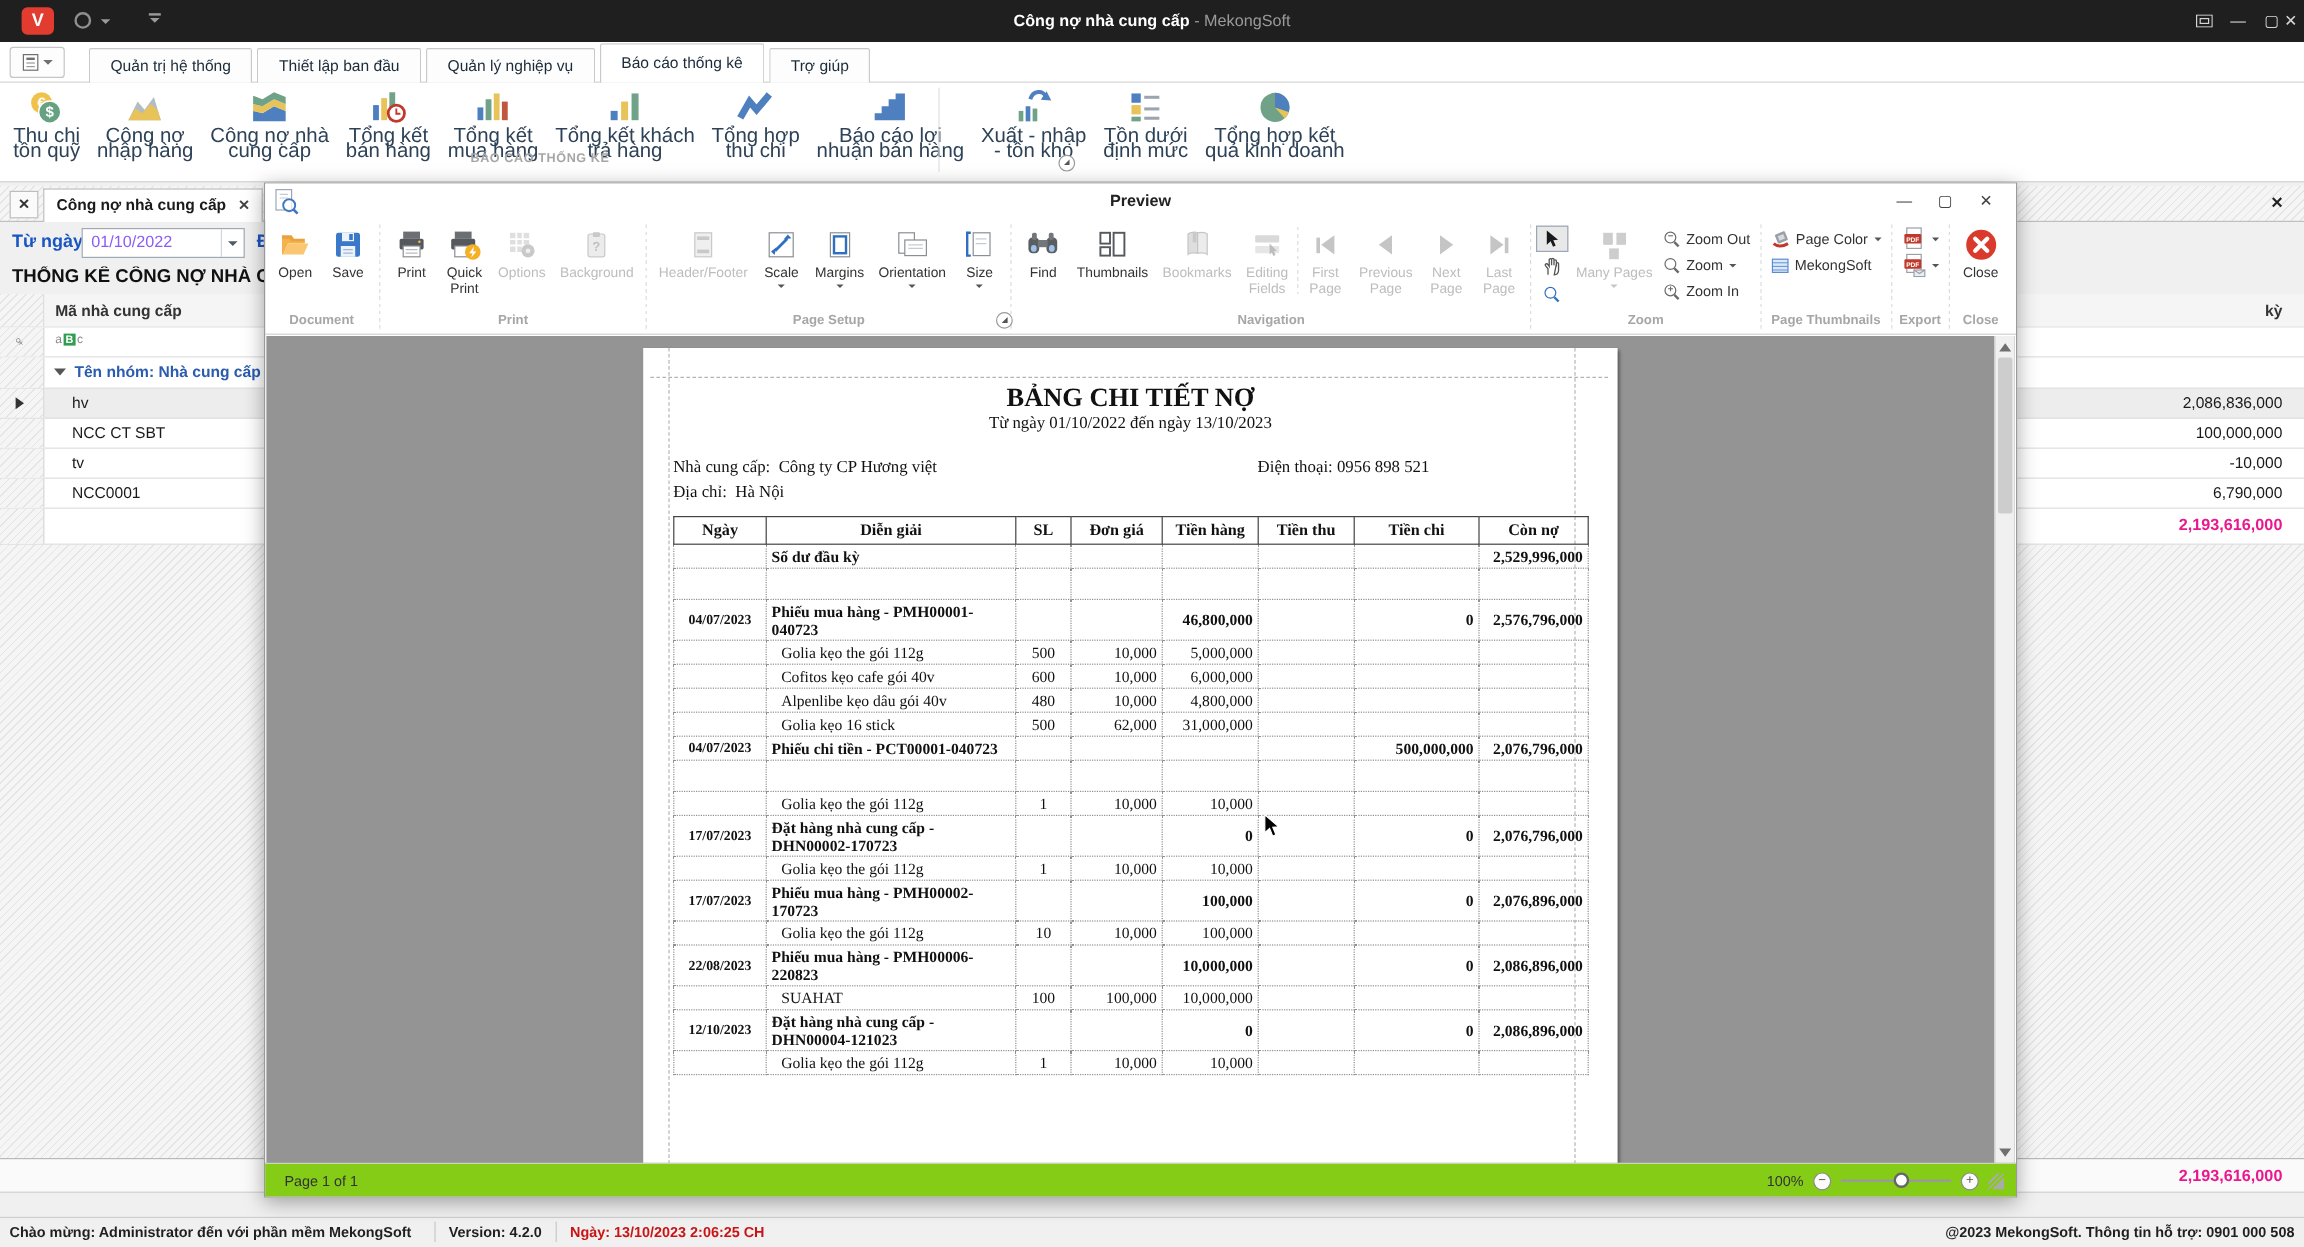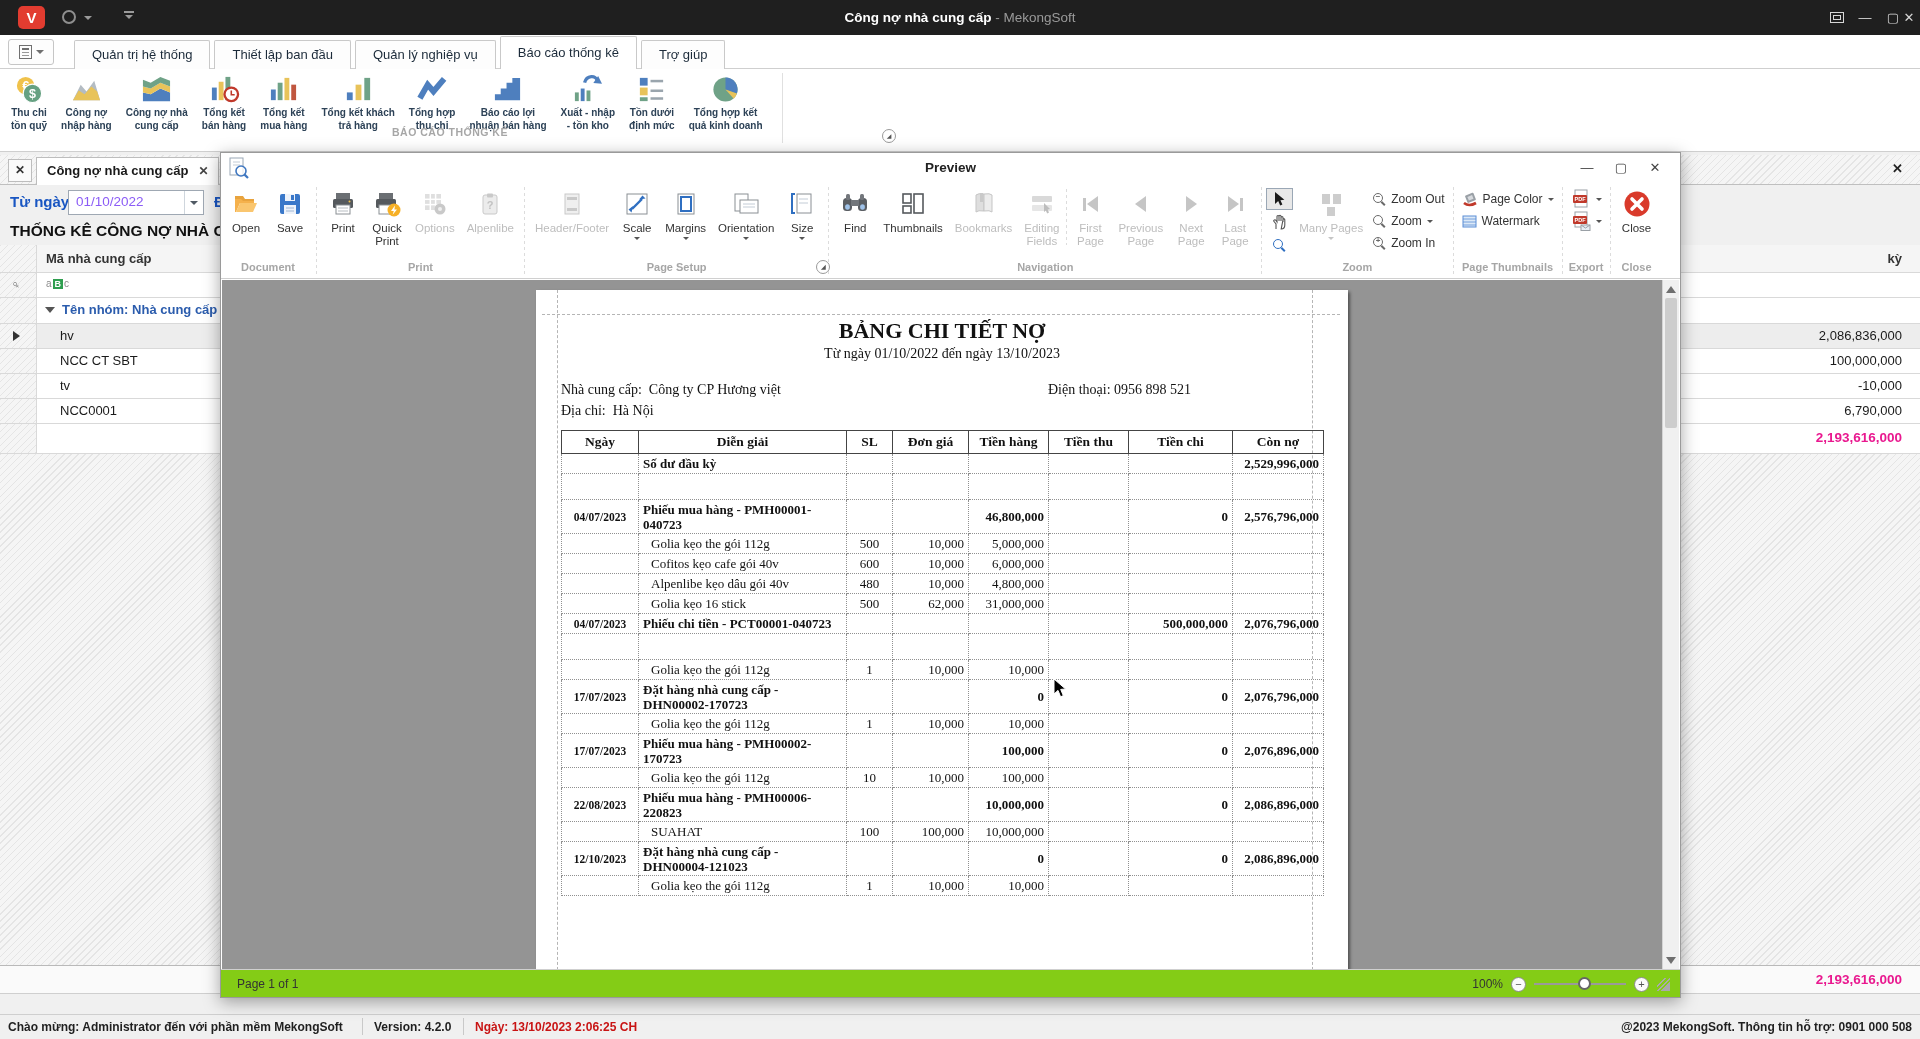--- a/index.html
+++ b/index.html
@@ -35,21 +35,21 @@
   .menu-tabs { position:absolute; left:74px; top:0; height:34px; display:flex; }
   .mtab { height:29px; margin-top:5px; margin-right:4px; padding:0 17px; border:1px solid #c9c9c9; border-bottom:none;
     background:#fdfdfd; font-size:13px; color:#1c2b3a; line-height:28px; border-radius:2px 2px 0 0; }
   .mtab.active { height:33px; margin-top:1px; background:#fff; font-weight:normal; position:relative; z-index:3; line-height:32px; }
 
   
   .ribbon { position:absolute; left:0; top:69px; width:1920px; height:83px; background:#fff; border-bottom:1px solid #cfcfcf; }
   .rb-items { position:absolute; left:4px; top:3px; display:flex; height:62px; }
   .rb-item { display:flex; flex-direction:column; align-items:center; padding:2px 7px; }
   .rb-item svg { width:31px; height:31px; }
-  .rb-label { margin-top:2px; font-size:10px; font-weight:bold; color:#2d4257; line-height:12.5px; text-align:center; white-space:pre-line; }
+  .rb-label { margin-top:2px; font-size:17px; font-weight:normal; color:#2d4257; line-height:12.5px; text-align:center; white-space:pre-line; }
   .rb-sep { position:absolute; left:782px; top:4px; width:1px; height:70px; background:#e0e0e0; }
   .rb-group-label { position:absolute; left:0; top:57px; width:900px; text-align:center; font-size:10.5px; font-weight:bold; color:#a6a6a6; letter-spacing:.5px; }
   .launcher { position:absolute; width:14px; height:14px; border:1px solid #9a9a9a; border-radius:50%;
     color:#555; font-size:6px; text-align:center; line-height:13px; background:#fff; }
   .rb-launcher { left:882px; top:60px; }
 
   
   .hatch { background-color:#f5f5f5;
     background-image:repeating-linear-gradient(135deg, rgba(110,110,110,.12) 0 1px, transparent 1px 5px); }
   .doctabbar { position:absolute; left:0; top:155px; width:1920px; height:30px; border-bottom:1px solid #bfbfbf; }
@@ -506,21 +506,21 @@
             <span class="tx">Options</span>
           </div>
           <div class="bigbtn dis">
             <span class="ic">
                 <svg width="26" height="26" viewBox="0 0 26 26">
                   <rect x="6" y="4" width="14" height="19" rx="2" fill="#ececec" stroke="#c9c9c9"></rect>
                   <rect x="10" y="2.5" width="6" height="4" rx="1" fill="#c9c9c9"></rect>
                   <text x="13" y="18" text-anchor="middle" font-size="11" fill="#c2c2c2" font-weight="bold" font-family="Liberation Sans, sans-serif">?</text>
                 </svg>
               </span>
-            <span class="tx">Alpenlibe</span>
+            <span class="tx">Background</span>
           </div>
         </div>
         <div class="tg-cap">Print</div>
       </div>
       <div class="tsep"></div>
 
       <div class="tg">
         <div class="tg-items">
           <div class="bigbtn dis">
             <span class="ic">
@@ -739,21 +739,21 @@
                   <path d="M2 11 q5 4 12 0" stroke="#c0392b" stroke-width="2.6" fill="none"></path>
                 </svg>
               <span>Page Color</span>
                 <span class="caret"></span>
             </span>
             <span class="sbtn">
               <svg width="15" height="15" viewBox="0 0 15 15">
                   <rect x="1" y="2" width="13" height="11" fill="#dce9f7" stroke="#5b8dd6"></rect>
                   <path d="M1 5 h13 M1 8 h13 M1 11 h13" stroke="#5b8dd6" stroke-width=".8"></path>
                 </svg>
-              <span>Watermark</span>
+              <span>MekongSoft</span>
             </span>
           </div>
         </div>
         <div class="tg-cap">Page Thumbnails</div>
       </div>
       <div class="tsep"></div>
 
       <div class="tg">
         <div class="tg-items">
           <div class="smallstack">

